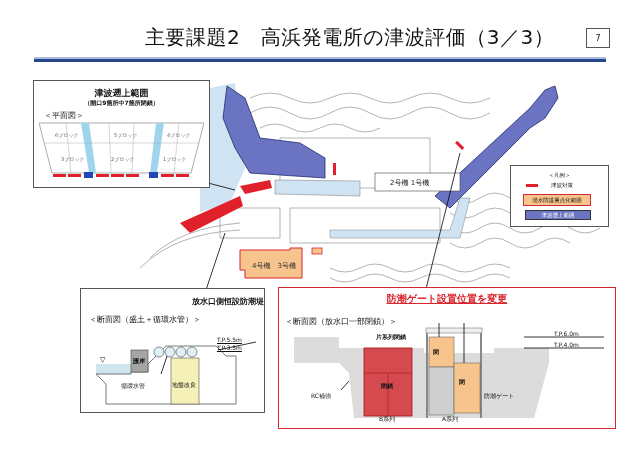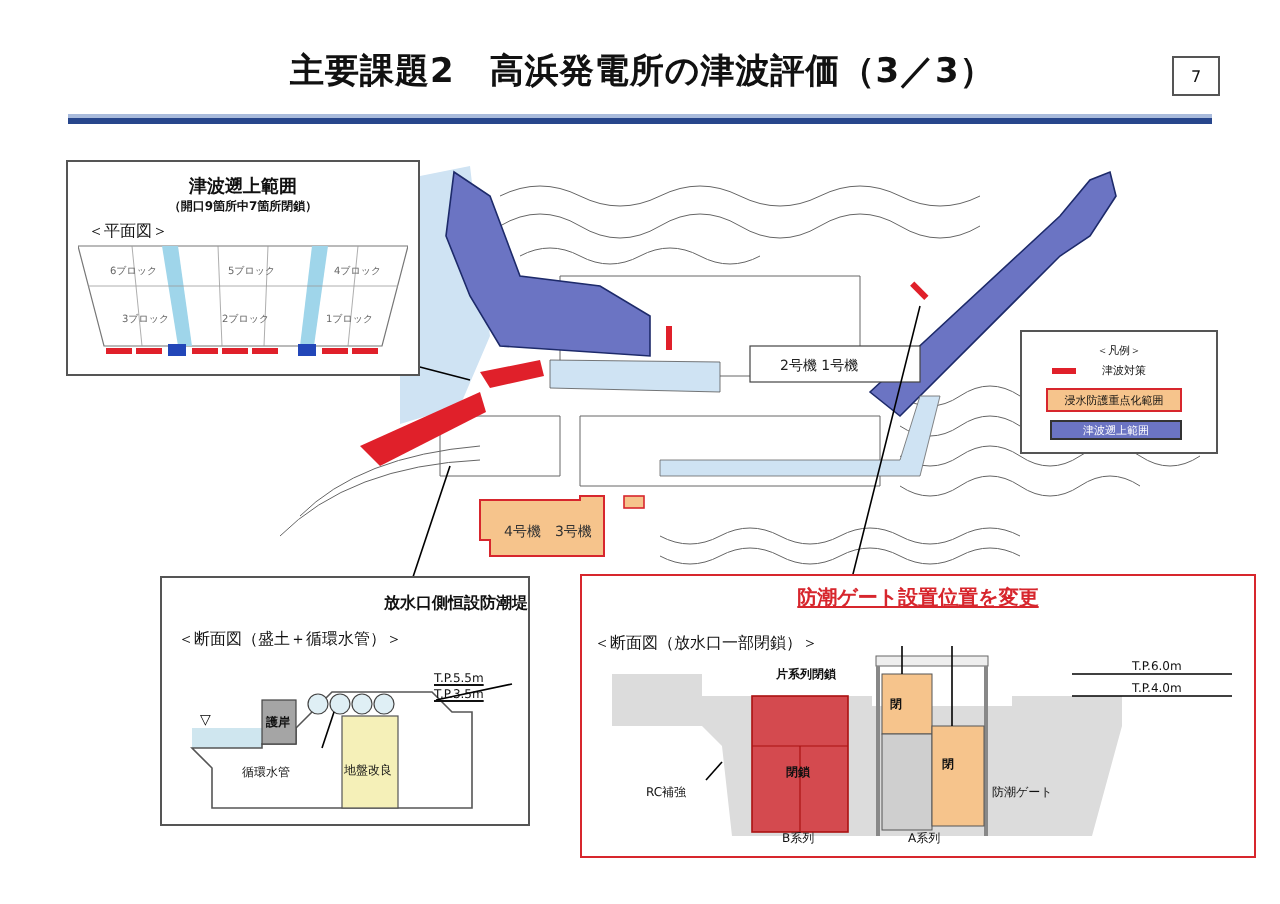--- a/index.html
+++ b/index.html
@@ -1,19 +1,19 @@
 <!DOCTYPE html>
 <html><head>
 <meta charset="utf-8">
 <style>
   html, body { margin: 0; padding: 0; }
   body { width: 640px; height: 452px; background: #ffffff; position: relative; overflow: hidden;
          font-family: "DejaVu Sans", "Liberation Sans", sans-serif; color: #111; }
   .abs { position: absolute; }
-  .title { left: 145px; top: 24px; font-size: 17px; font-weight: bold; letter-spacing: 0.5px; color:#111; }
+  .title { left: 145px; top: 24px; font-size: 20px; font-weight: normal; letter-spacing: 0.5px; color:#111; }
   .pagebox { left: 586px; top: 28px; width: 22px; height: 18px; border: 1px solid #555; font-size: 8px;
              display:flex; align-items:center; justify-content:center; }
   .rule1 { left: 34px; top: 57px; width: 572px; height: 2px; background: #a9bbdc; }
   .rule2 { left: 34px; top: 59px; width: 572px; height: 3px; background: #27468c; }
   .map { left: 30px; top: 78px; width: 590px; height: 215px; }
   .box { background:#fff; border: 1px solid #555; }
   .inset1 { left: 33px; top: 80px; width: 175px; height: 106px; }
   .inset1 .h1 { position:absolute; left:0; right:0; top:6px; text-align:center; font-size:9px; font-weight:bold; }
   .inset1 .h2 { position:absolute; left:0; right:0; top:18px; text-align:center; font-size:6px; font-weight:bold; }
   .inset1 .h3 { position:absolute; left:10px; top:29px; font-size:8px;text-align:right; }
@@ -21,21 +21,21 @@
   .legend .lt { position:absolute; left:0; right:0; top:6px; text-align:center; font-size:5.5px; }
   .legend .r1 { position:absolute; left:15px; top:18px; width:12px; height:3px; background:#e0202a; }
   .legend .r1t { position:absolute; left:40px; top:16px; font-size:5.5px; }
   .legend .r2 { position:absolute; left:12px; top:28px; width:66px; height:10px; background:#f6c48c; border:1px solid #d7262d;
                 font-size:5.5px; display:flex; align-items:center; justify-content:center; }
   .legend .r3 { position:absolute; left:14px; top:44px; width:64px; height:8px; background:#6b74c3; border:1px solid #333;
                 font-size:5.5px; color:#fff; display:flex; align-items:center; justify-content:center; }
   .inset2 { left: 80px; top: 288px; width: 183px; height: 123px; }
   .inset2 .h1 { position:absolute; left:0; right:0; top:7px; text-align:right; font-size:8px; font-weight:bold; }
   .inset2 .h2 { position:absolute; left:8px; top:25px; font-size:8px; }
-  .inset3 { left: 290px; top: 287px; width: 336px; height: 140px; border: 1.5px solid #d7262d; }
+  .inset3 { left: 278px; top: 287px; width: 336px; height: 140px; border: 1.5px solid #d7262d; }
   .inset3 .h1 { position:absolute; left:0; right:0; top:4px; text-align:center; font-size:10px; font-weight:bold; color:#d7262d;
                 text-decoration: underline; }
   .inset3 .h2 { position:absolute; left:6px; top:28px; font-size:8px; }
   .sm { font-size: 6px; position:absolute; }
   .smb { font-size: 6px; font-weight:bold; position:absolute; }
 </style>
 </head>
 <body>
 
 <div class="abs title">主要課題2　高浜発電所の津波評価（3／3）</div>

